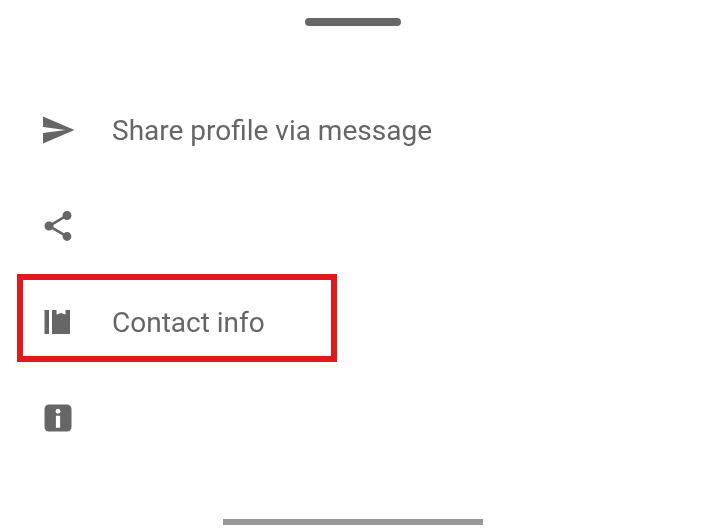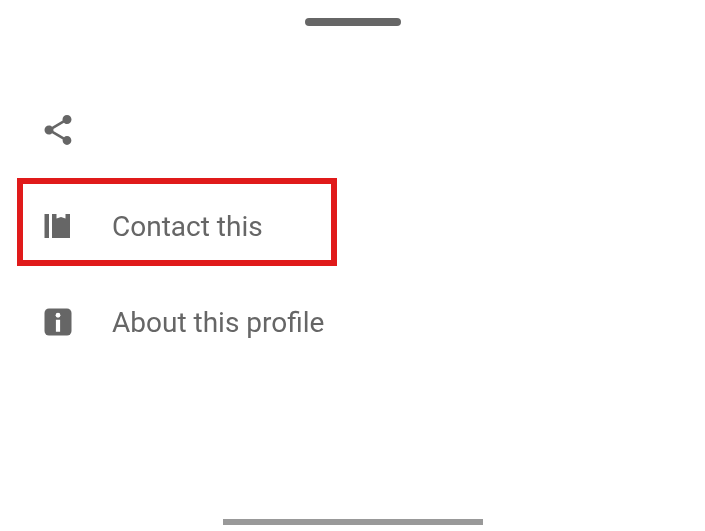--- a/index.html
+++ b/index.html
@@ -83,45 +83,52 @@
       border-radius: 0;
     }
   </style>
 </head>
 <body>
 
 <div class="drag-handle"></div>
 
 <div class="menu">
 
+  <div class="menu-item">
+    <span class="menu-icon">
+      <svg viewBox="0 0 24 24">
+          <path d="M2.01 21L23 12 2.01 3 2 10l15 2-15 2z"></path>
+        </svg>
+    </span>
+    <span class="menu-label">Share profile via message</span>
+  </div>
 
   <div class="menu-item">
     <span class="menu-icon">
       <svg viewBox="0 0 24 24">
           <path d="M18 16.08c-.76 0-1.44.3-1.96.77L8.91 12.7c.05-.23.09-.46.09-.7s-.04-.47-.09-.7l7.05-4.11c.54.5 1.25.81 2.04.81 1.66 0 3-1.34 3-3s-1.34-3-3-3-3 1.34-3 3c0 .24.04.47.09.7L8.04 9.81C7.5 9.31 6.79 9 6 9c-1.66 0-3 1.34-3 3s1.34 3 3 3c.79 0 1.5-.31 2.04-.81l7.12 4.16c-.05.21-.08.43-.08.65 0 1.61 1.31 2.92 2.92 2.92 1.61 0 2.92-1.31 2.92-2.92s-1.31-2.92-2.92-2.92z"></path>
         </svg>
     </span>
   </div>
 
   <div class="menu-item menu-item-highlighted">
     <div class="highlight-box"></div>
     <span class="menu-icon">
       <svg viewBox="0 0 24 24">
           <path d="M3 4 L3 20 L6 20 L6 4 Z M8 4 L8 20 L20 20 L20 4 L17 4 L17 7 L14 6 L11 7 L11 4 Z"></path>
         </svg>
     </span>
-    <span class="menu-label">Contact this</span>
+    <span class="menu-label">Contact info</span>
   </div>
 
   <div class="menu-item">
     <span class="menu-icon">
       <svg viewBox="0 0 24 24">
           <rect x="3" y="3" width="18" height="18" rx="3" ry="3" fill="#666666"></rect>
           <circle cx="12" cy="7.5" r="1.6" fill="#ffffff"></circle>
           <rect x="10.6" y="10.5" width="2.8" height="8" fill="#ffffff"></rect>
         </svg>
     </span>
-    <span class="menu-label">About this profile</span>
   </div>
 
 </div>
 
 <div class="bottom-indicator"></div>
 
 </body></html>

